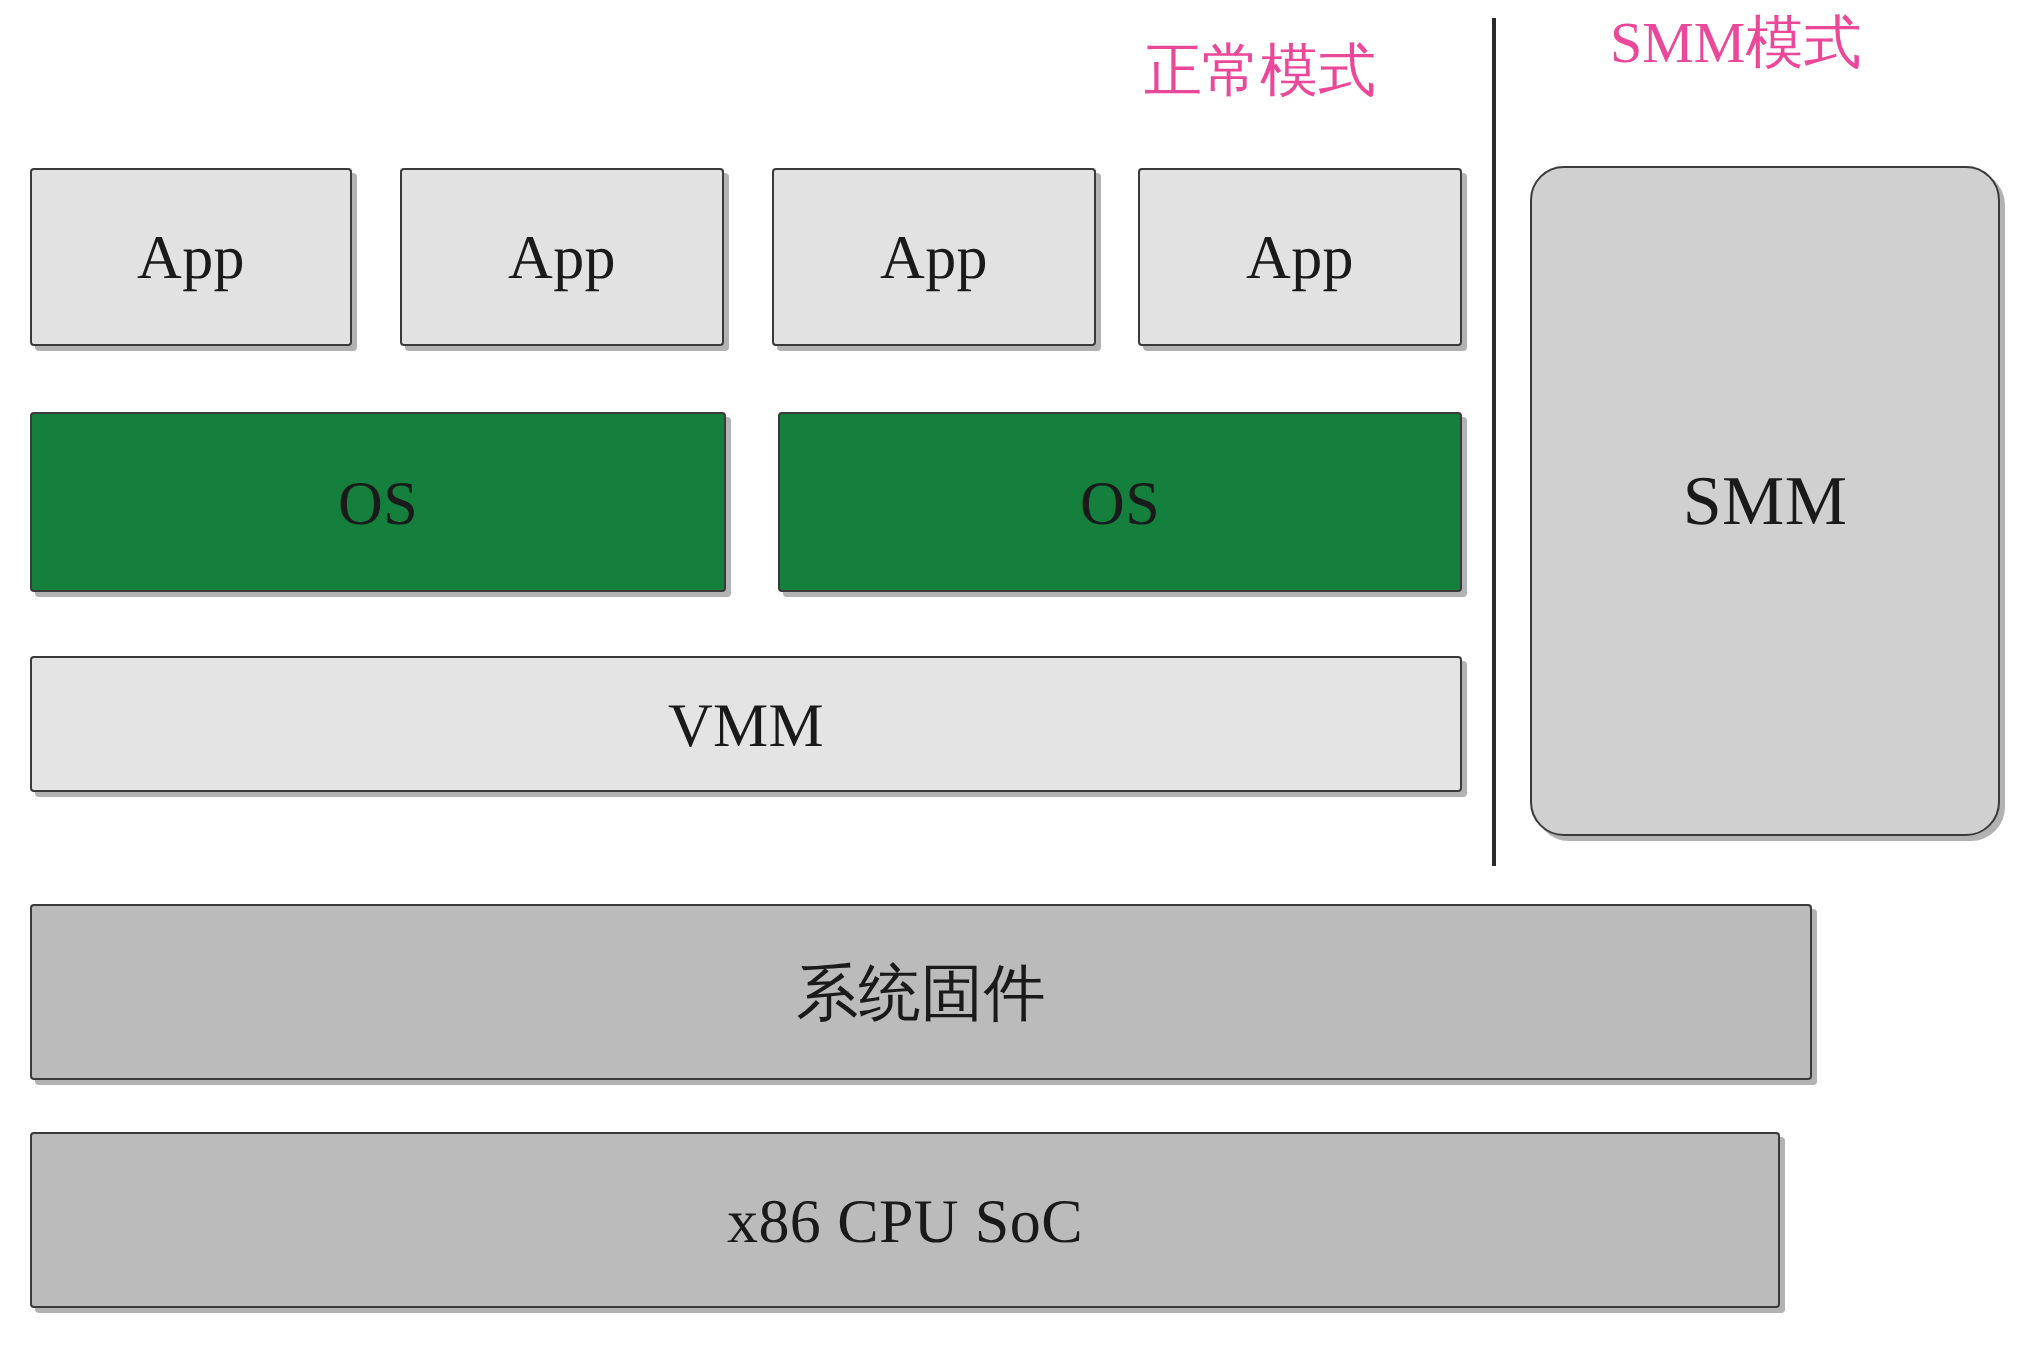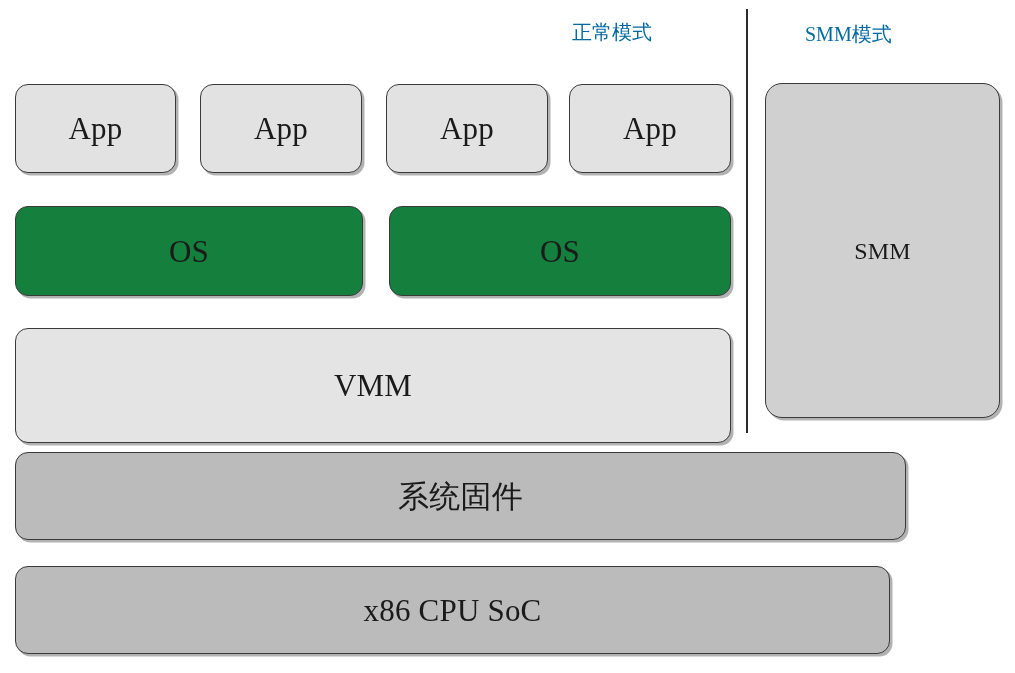--- a/index.html
+++ b/index.html
@@ -17,21 +17,21 @@
     height: 673px;
     background: #ffffff;
     overflow: hidden;
   }
 
   
   .box {
     position: absolute;
     box-sizing: border-box;
     border: 1.6px solid #3a3a3a;
-    border-radius: 13px;
+    border-radius: 2px;
     display: flex;
     align-items: center;
     justify-content: center;
     box-shadow: 2.5px 2.5px 0 rgba(0,0,0,0.30);
     text-align: center;
     line-height: 1;
   }
   .box .lbl {
     display: block;
     font-family: "Liberation Serif", "DejaVu Serif", serif;
@@ -44,49 +44,49 @@
   .fill-os   { background: #15803d; }
   .fill-vmm  { background: #e4e4e4; }
   .fill-smm  { background: #d0d0d0; }
   .fill-fw   { background: #bbbbbb; }
   .fill-cpu  { background: #bbbbbb; }
 
   
   .mode-label {
     position: absolute;
     font-family: "Liberation Serif", "DejaVu Serif", serif;
-    font-size: 20px;
-    color: #0369a1;
+    font-size: 29px;
+    color: #ec4899;
     white-space: nowrap;
     line-height: 1;
   }
 
   
   .divider {
     position: absolute;
     background: #2b2b2b;
     width: 1.7px;
   }
 
   
   .t-app { font-size: 31px; }
   .t-os  { font-size: 31px; }
   .t-vmm { font-size: 31px; }
-  .t-smm { font-size: 24px; }
+  .t-smm { font-size: 35px; }
   .t-fw  { font-size: 31px; }
   .t-cpu { font-size: 31px; }
 </style>
 </head>
 <body>
 
 <div id="stage">
 
   <div class="mode-label" style="left:572px; top:22px;">正常模式</div>
 
-  <div class="mode-label" style="left:805px; top:24px;">SMM模式</div>
+  <div class="mode-label" style="left:805px; top:8px;">SMM模式</div>
 
   <div class="divider" style="left:746px; top:9px; height:424px;"></div>
 
   <div class="box fill-app" style="left:15px; top:84px; width:161px; height:89px;">
     <span class="lbl t-app">App</span>
   </div>
 
   <div class="box fill-app" style="left:200px; top:84px; width:162px; height:89px;">
     <span class="lbl t-app">App</span>
   </div>
@@ -100,21 +100,21 @@
   </div>
 
   <div class="box fill-os" style="left:15px; top:206px; width:348px; height:90px;">
     <span class="lbl t-os">OS</span>
   </div>
 
   <div class="box fill-os" style="left:389px; top:206px; width:342px; height:90px;">
     <span class="lbl t-os">OS</span>
   </div>
 
-  <div class="box fill-vmm" style="left:15px; top:328px; width:716px; height:115px;">
+  <div class="box fill-vmm" style="left:15px; top:328px; width:716px; height:68px;">
     <span class="lbl t-vmm">VMM</span>
   </div>
 
   <div class="box fill-smm" style="left:765px; top:83px; width:235px; height:335px; border-radius:17px;">
     <span class="lbl t-smm">SMM</span>
   </div>
 
   <div class="box fill-fw" style="left:15px; top:452px; width:891px; height:88px;">
     <span class="lbl t-fw">系统固件</span>
   </div>

